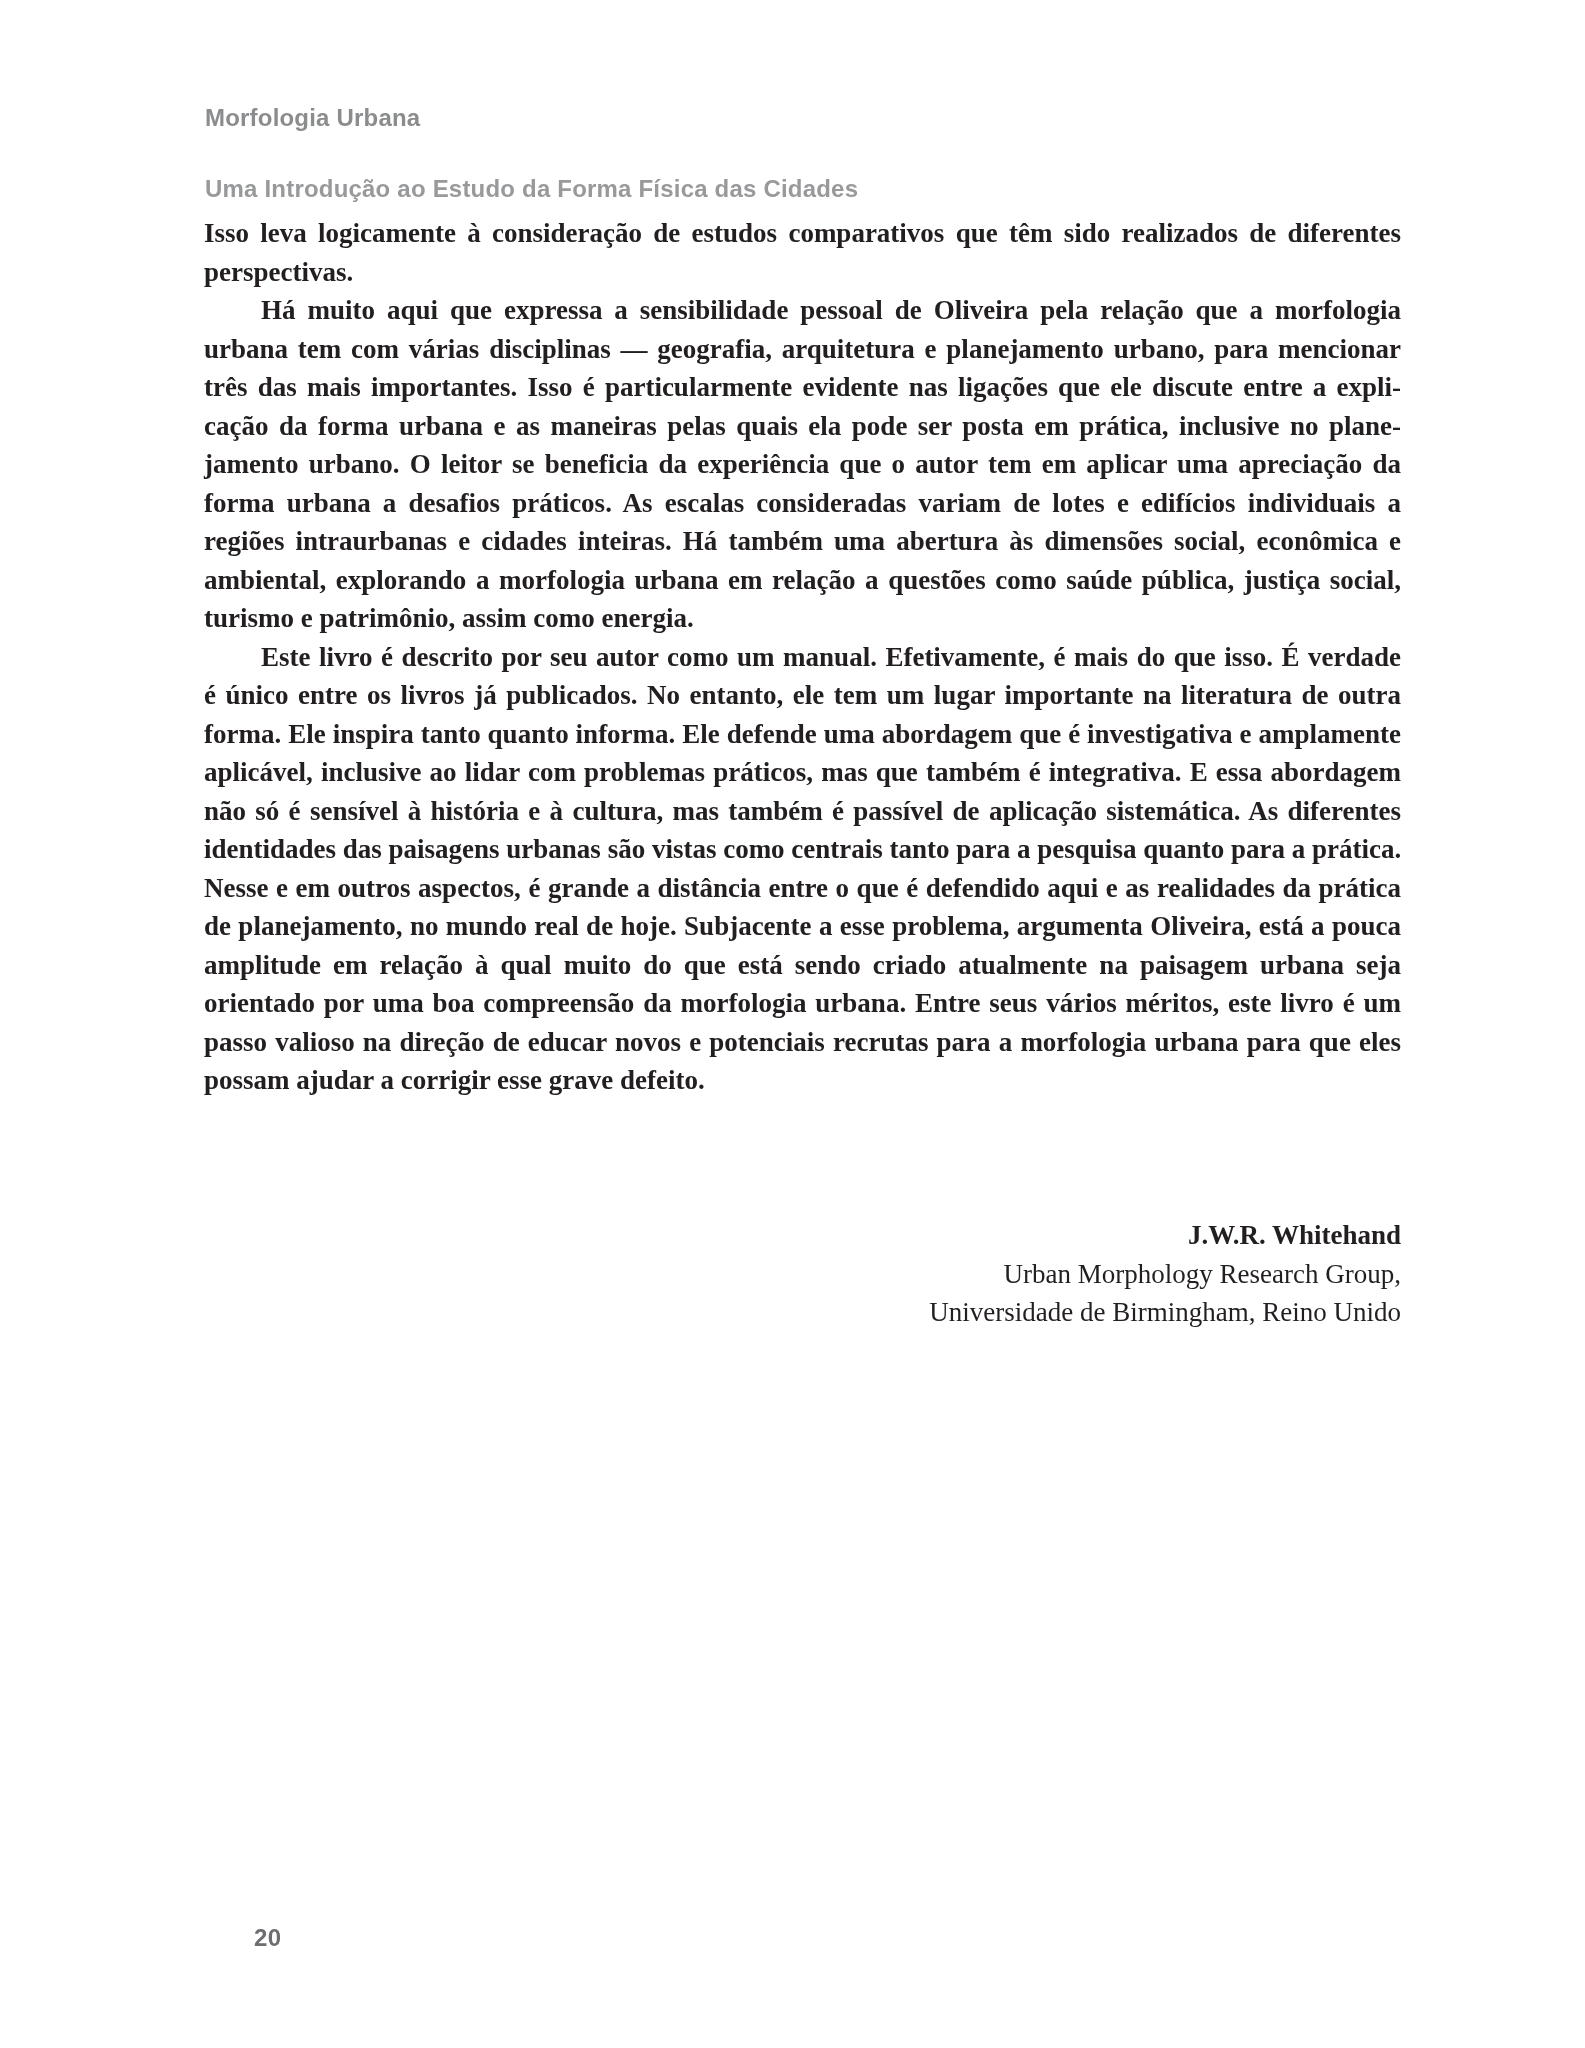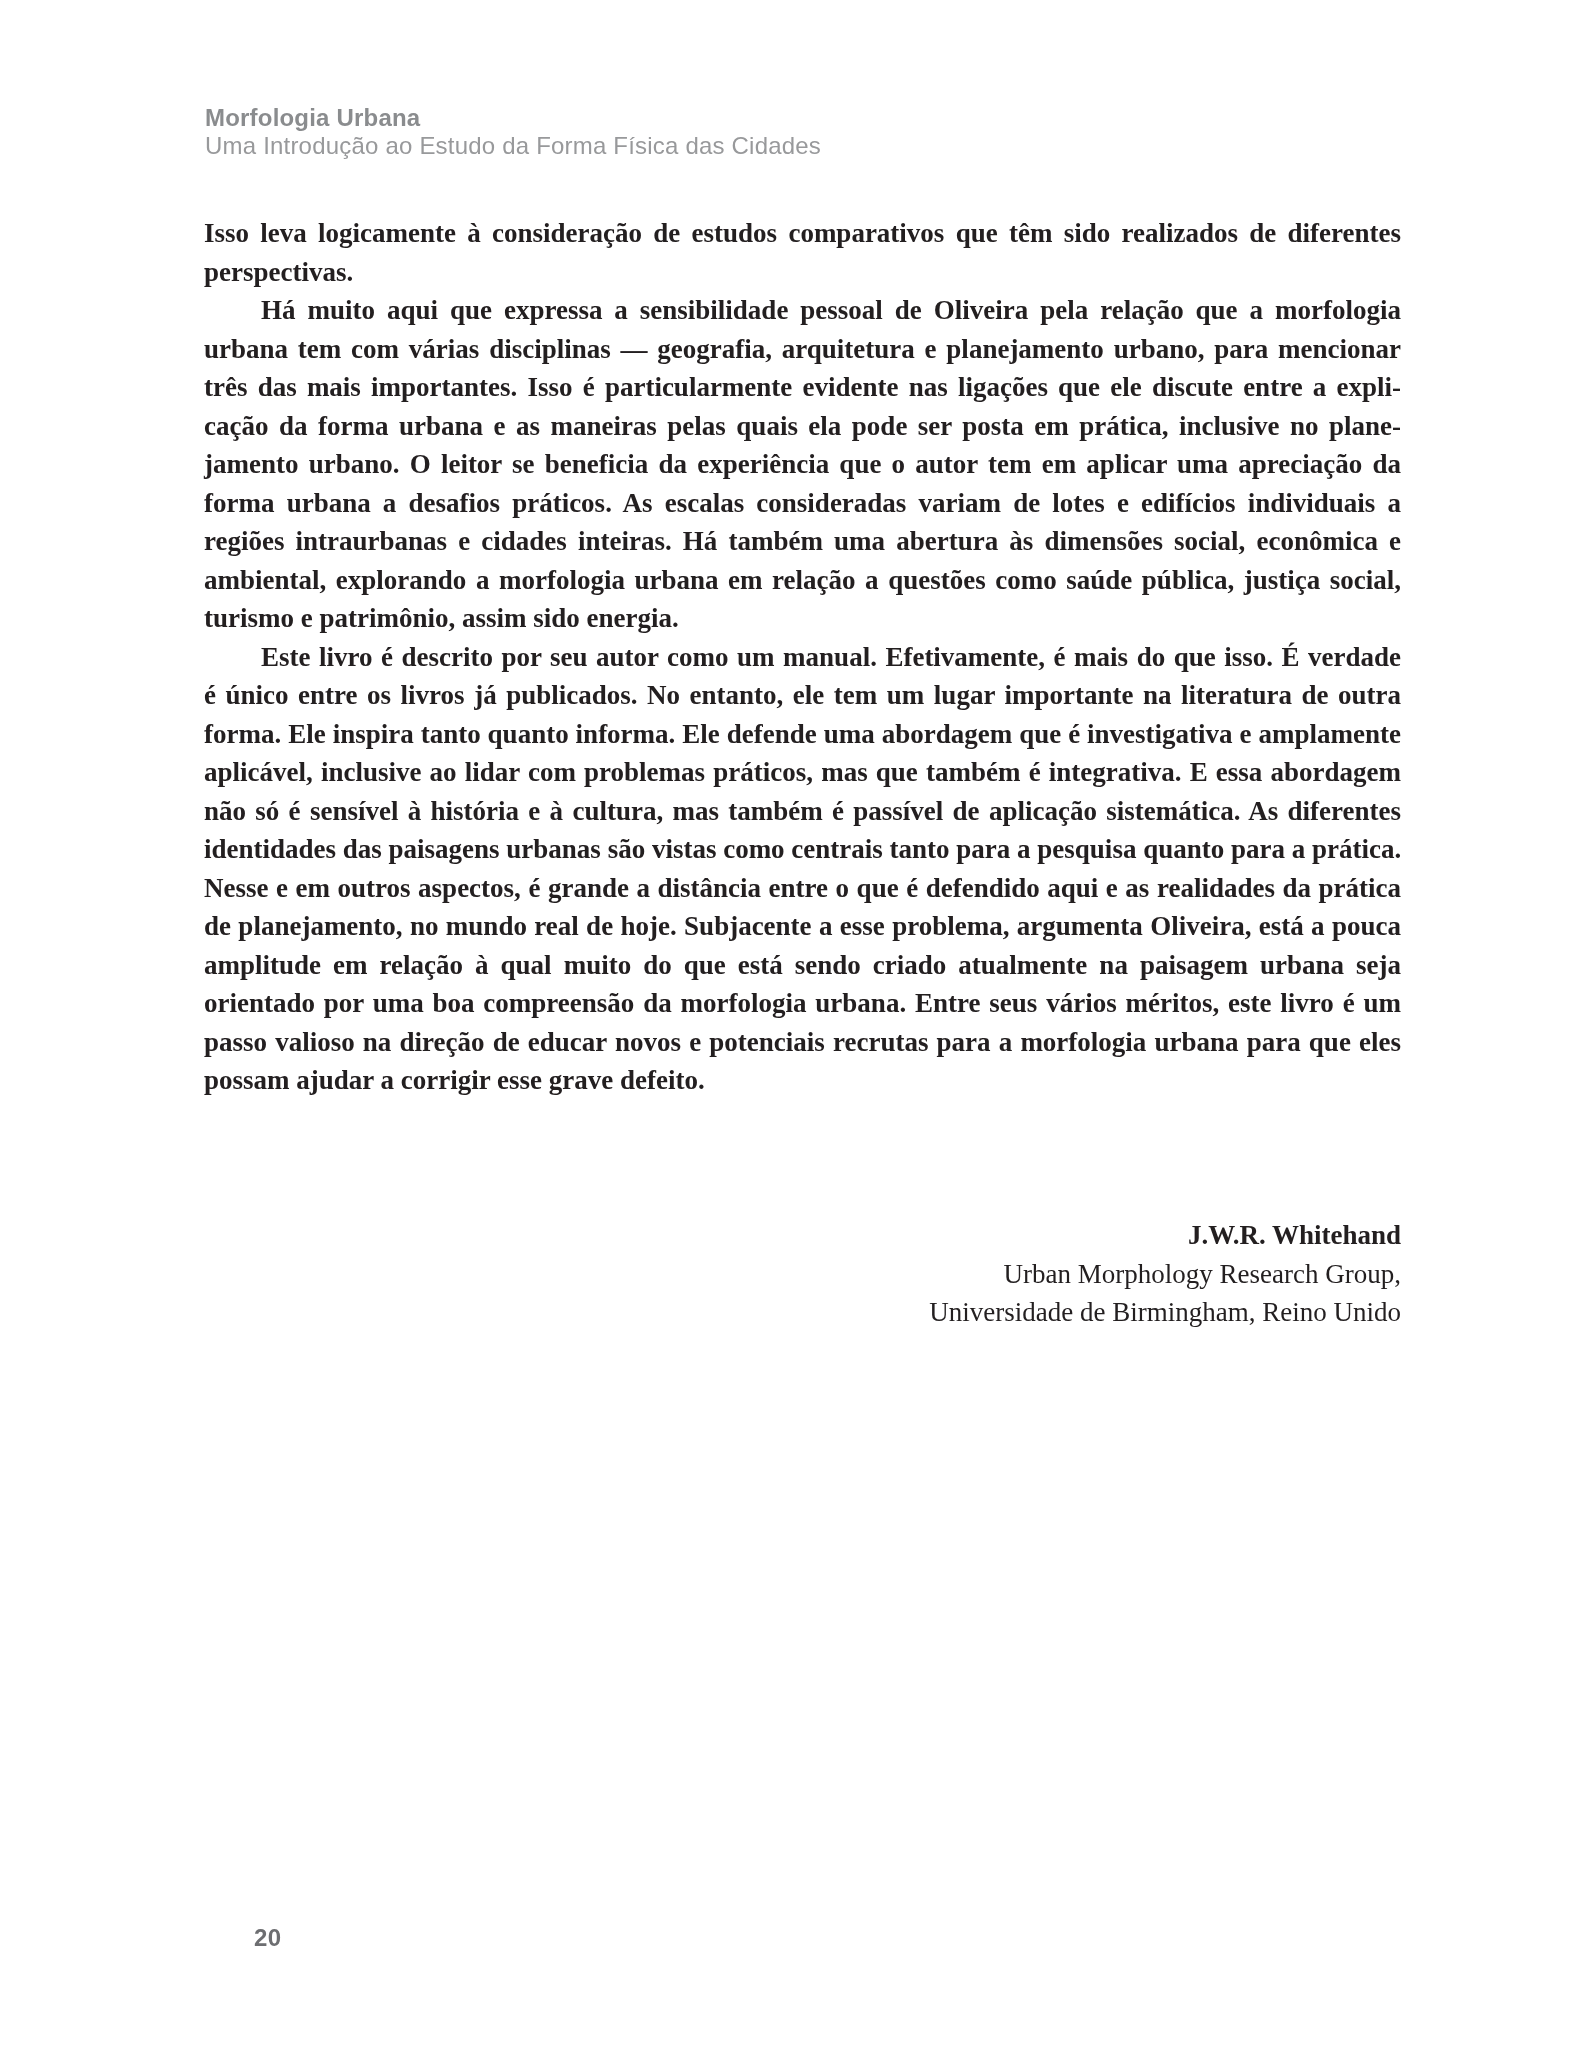--- a/index.html
+++ b/index.html
@@ -16,21 +16,21 @@
   .running-header {
     position: absolute;
     left: 151px;
     top: 104px;
     font-family: "Liberation Sans", sans-serif;
     font-size: 24px;
     line-height: 27.5px;
     letter-spacing: 0.2px;
   }
   .rh-title   { font-weight: bold; color: var(--header-title-gray, #8a8c8e); }
-  .rh-subtitle{ font-weight: normal; color: var(--header-subtitle-gray, #98999b); }
+  .rh-subtitle{ font-weight: bold; color: var(--header-subtitle-gray, #98999b); margin-top: 43px; }
 
   
   .body-text {
     position: absolute;
     left: 150px;
     top: 214px;
     width: 1197px;
     font-size: 27px;
     line-height: 38.5px;
     color: var(--body-text, #231f20);
@@ -87,21 +87,21 @@
       </div>
       <div class="para">
         <div class="line indent">Há muito aqui que expressa a sensibilidade pessoal de Oliveira pela relação que a morfologia</div>
         <div class="line">urbana tem com várias disciplinas — geografia, arquitetura e planejamento urbano, para mencionar</div>
         <div class="line">três das mais importantes. Isso é particularmente evidente nas ligações que ele discute entre a expli-</div>
         <div class="line">cação da forma urbana e as maneiras pelas quais ela pode ser posta em prática, inclusive no plane-</div>
         <div class="line">jamento urbano. O leitor se beneficia da experiência que o autor tem em aplicar uma apreciação da</div>
         <div class="line">forma urbana a desafios práticos. As escalas consideradas variam de lotes e edifícios individuais a</div>
         <div class="line">regiões intraurbanas e cidades inteiras. Há também uma abertura às dimensões social, econômica e</div>
         <div class="line">ambiental, explorando a morfologia urbana em relação a questões como saúde pública, justiça social,</div>
-        <div class="line last">turismo e patrimônio, assim sido energia.</div>
+        <div class="line last">turismo e patrimônio, assim como energia.</div>
       </div>
       <div class="para">
         <div class="line indent">Este livro é descrito por seu autor como um manual. Efetivamente, é mais do que isso. É verdade</div>
         <div class="line">é único entre os livros já publicados. No entanto, ele tem um lugar importante na literatura de outra</div>
         <div class="line">forma. Ele inspira tanto quanto informa. Ele defende uma abordagem que é investigativa e amplamente</div>
         <div class="line">aplicável, inclusive ao lidar com problemas práticos, mas que também é integrativa. E essa abordagem</div>
         <div class="line">não só é sensível à história e à cultura, mas também é passível de aplicação sistemática. As diferentes</div>
         <div class="line">identidades das paisagens urbanas são vistas como centrais tanto para a pesquisa quanto para a prática.</div>
         <div class="line">Nesse e em outros aspectos, é grande a distância entre o que é defendido aqui e as realidades da prática</div>
         <div class="line">de planejamento, no mundo real de hoje. Subjacente a esse problema, argumenta Oliveira, está a pouca</div>

